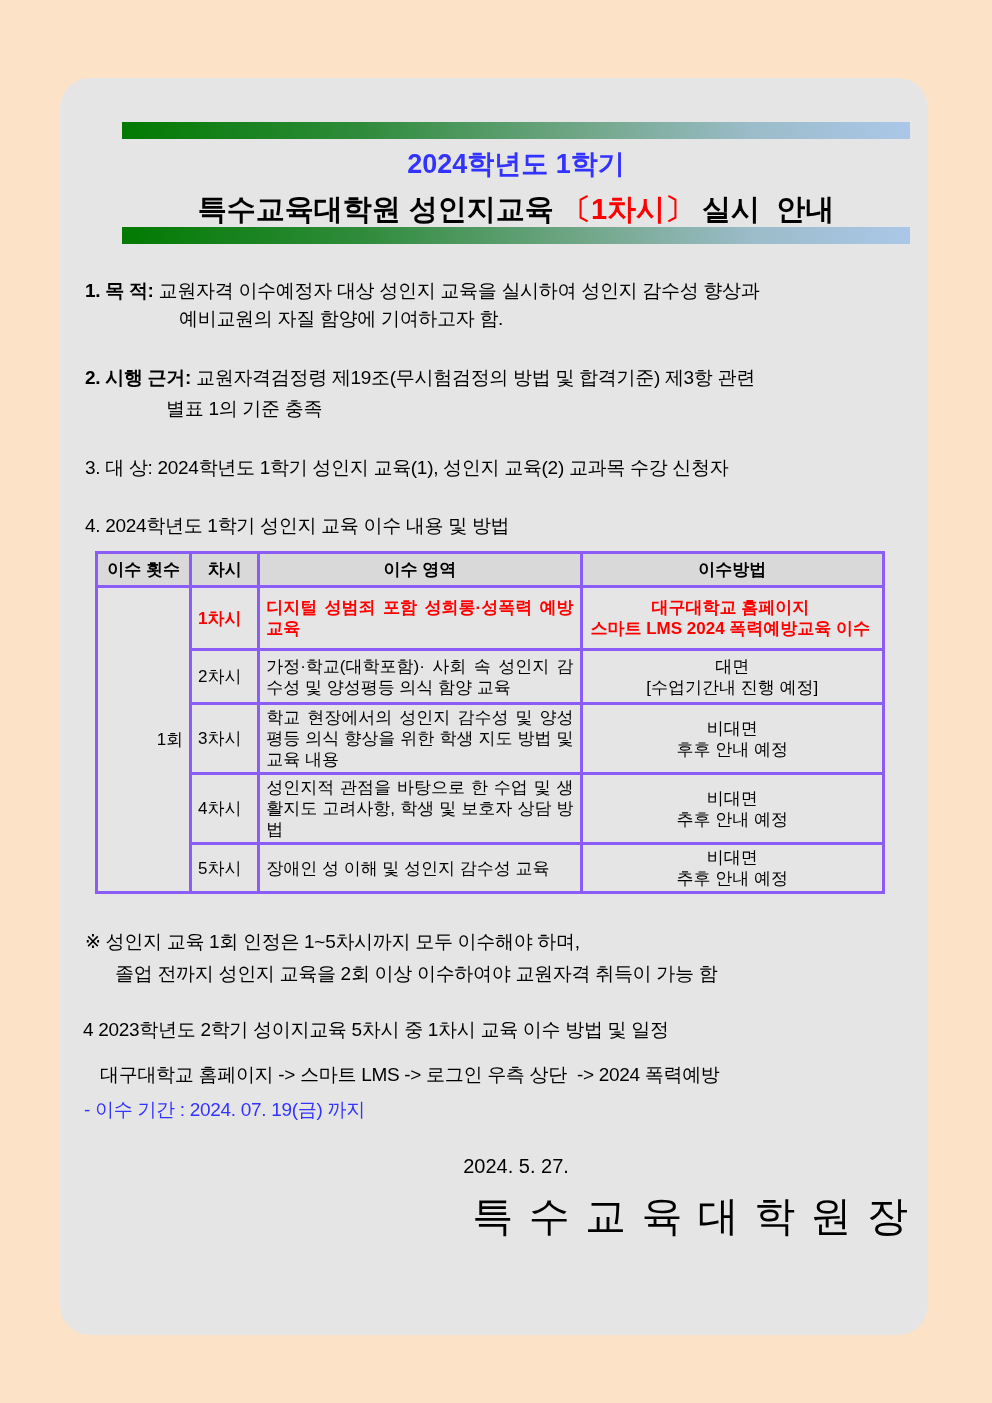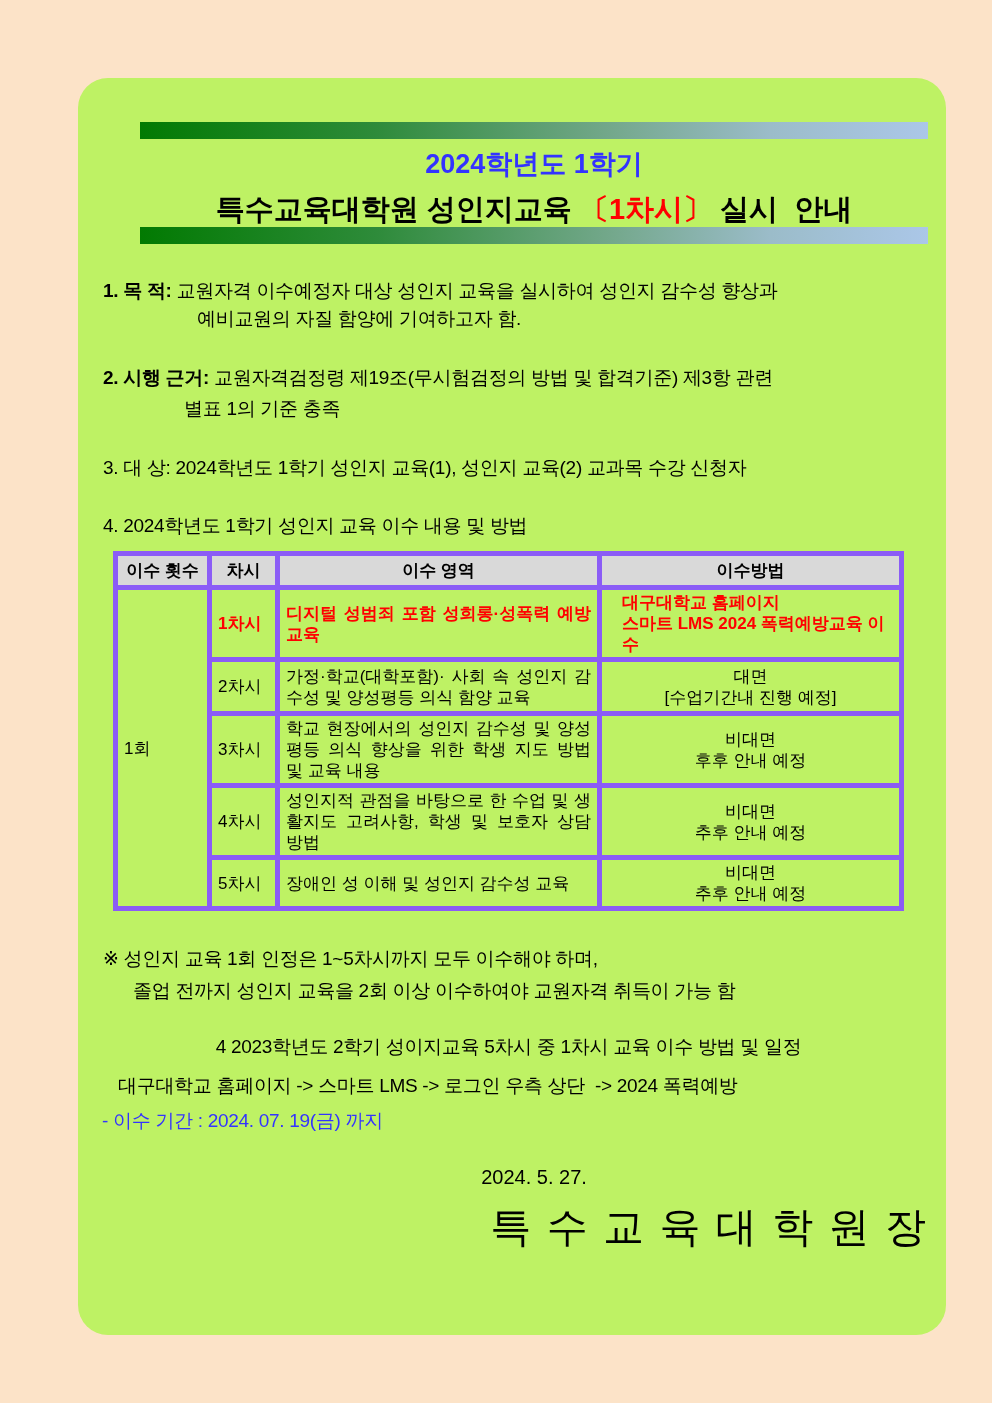--- a/index.html
+++ b/index.html
@@ -5,23 +5,23 @@
   * { box-sizing: border-box; }
   html, body { margin: 0; padding: 0; }
   body {
     width: 992px; height: 1403px;
     background: #fce3c8;
     font-family: "Liberation Sans", "DejaVu Sans", sans-serif;
     color: #000;
     position: relative;
   }
   .card {
-    position: absolute; left: 78px; top: 78px;
+    position: absolute; left: 60px; top: 78px;
     width: 868px; height: 1257px;
-    background: #bef264;
+    background: #e5e5e5;
     border-radius: 30px;
     display: flex; flex-direction: column;
     overflow: hidden;
   }
   .gradient-bar {
     margin-left: 62px;
     width: 788px; height: 17px;
     background: linear-gradient(90deg, #027a02 0%, #2e8b3a 30%, #74a88c 60%, #9bbcc9 80%, #abc7e8 100%);
     flex: 0 0 auto;
   }
@@ -54,21 +54,21 @@
 
   
   .item1-l1 { margin: 36px 30px 0 25px; }
   .item1-l2 { margin: 6px 30px 0 119px; }
   .item2-l1 { margin: 37px 30px 0 25px; }
   .item2-l2 { margin: 9px 30px 0 106px; }
   .item3    { margin: 37px 20px 0 25px; }
   .item4    { margin: 36px 30px 0 25px; }
   .note1-l1 { margin: 37px 30px 0 25px; }
   .note1-l2 { margin: 10px 30px 0 55px; }
-  .sec4     { margin: 34px 30px 6px 23px; text-align: center; }
+  .sec4     { margin: 34px 30px 12px 23px; }
   .blue1    { margin: 13px 30px 0 25px; }
   .path1    { margin: 11px 30px 0 40px; }
   .path2    { margin: 13px 30px 0 40px; }
   .blue2    { margin: 13px 30px 0 24px; }
   .doc-date {
     margin: 33px 0 0 62px; width: 788px;
     text-align: center; font-size: 20px; line-height: 24px;
   }
   .signature {
     margin: 18px 0 0 62px; width: 788px;
@@ -81,48 +81,48 @@
   table.completion {
     margin: 14px 0 0 35px;
     width: 790px;
     border-collapse: collapse;
     border: 2px solid #000;
     table-layout: fixed;
     font-size: 17px;
     flex: 0 0 auto;
   }
   table.completion th, table.completion td {
-    border: 5px solid #8b5cf6;
+    border: 3px solid #8b5cf6;
     padding: 2px 6px;
     line-height: 21px;
     overflow: hidden;
   }
   table.completion th {
     background: #d9d9d9;
     font-weight: bold;
     text-align: center;
     height: 34px;
   }
   .col-count  { width: 94px; }
   .col-session{ width: 68px; }
   .col-area   { width: 322px; }
   .col-method { width: 302px; }
-  td.count-cell   { text-align: left; vertical-align: middle; }
+  td.count-cell   { text-align: right; vertical-align: middle; }
   td.session-cell { text-align: left; vertical-align: middle; }
   td.area-cell    { text-align: justify; vertical-align: middle; word-break: break-all; padding: 2px 9px; }
   td.method-cell  { text-align: center; vertical-align: middle; }
   tr.row-1 { height: 63px; }
   tr.row-2 { height: 54px; }
   tr.row-3 { height: 60px; }
   tr.row-4 { height: 68px; }
   tr.row-5 { height: 38px; }
   tr.highlight-row td.session-cell,
   tr.highlight-row td.area-cell,
   tr.highlight-row td.method-cell { color: #ff0000; font-weight: bold; }
-  tr.highlight-row td.method-cell { text-align: left; padding-left: 20px; }
+  tr.highlight-row td.method-cell { text-align: center; padding-left: 2px; }
 </style>
 </head>
 <body>
 
 <div class="card">
 
   <div class="gradient-bar bar-top"></div>
 
   <div class="semester-title">2024학년도 1학기</div>
 

